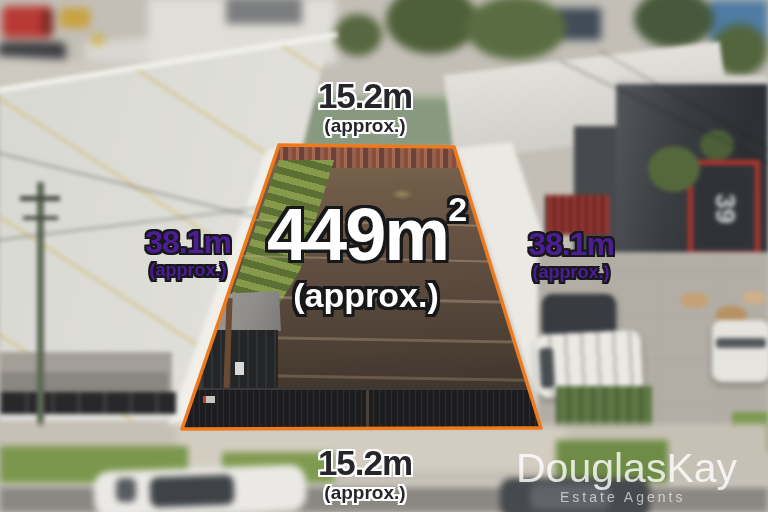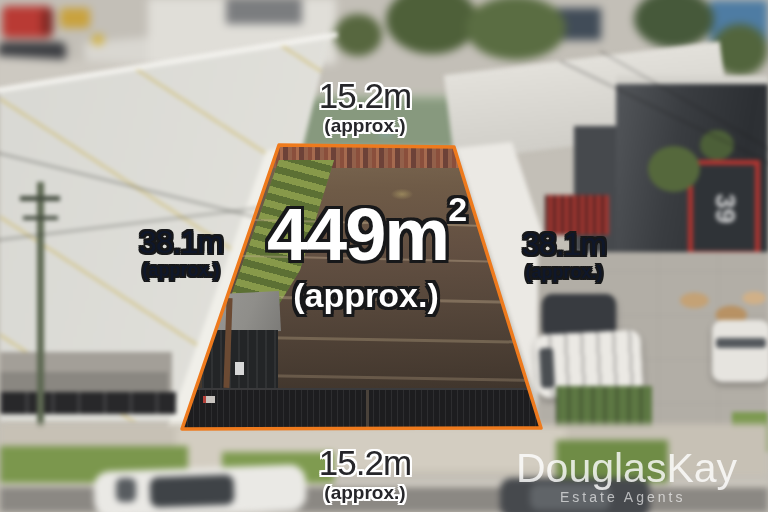--- a/index.html
+++ b/index.html
@@ -6,30 +6,30 @@
   .scene{position:relative;width:768px;height:512px;overflow:hidden;
          font-family:"Liberation Sans",sans-serif;background:#c3bfb7;}
   .abs{position:absolute;}
   .layer{position:absolute;inset:-10px;}
   .blur4{filter:blur(4px);}
   .blur3{filter:blur(3px);}
   .blur2{filter:blur(2.2px);}
 
   
   .dim-label{position:absolute;transform:translateX(-50%);text-align:center;z-index:40;line-height:1;}
-  .dim-value{font-weight:normal;font-size:35px;letter-spacing:-1px;}
+  .dim-value{font-weight:bold;font-size:35px;letter-spacing:-1px;}
   .dim-qualifier{font-weight:bold;font-size:19px;margin-top:3px;letter-spacing:0;}
   .t-dark{color:#26262a;
     text-shadow:-2px -2px 0 #fff,2px -2px 0 #fff,-2px 2px 0 #fff,2px 2px 0 #fff,
                  0 -2px 0 #fff,0 2px 0 #fff,-2px 0 0 #fff,2px 0 0 #fff,
                  -1px -1px 0 #fff,1px 1px 0 #fff;}
-  .t-white{color:#0f172a;
+  .t-white{color:#4c1d95;
     text-shadow:-2px -2px 0 #17181a,2px -2px 0 #17181a,-2px 2px 0 #17181a,2px 2px 0 #17181a,
                  0 -2px 0 #17181a,0 2px 0 #17181a,-2px 0 0 #17181a,2px 0 0 #17181a,
-                 -1px -1px 0 #17181a,1px 1px 0 #17181a;}
+                 -1px -1px 0 #17181a,1px 1px 0 #17181a;margin-left:7px;}
   .t-white-big{color:#ffffff;
     text-shadow:-3px -3px 0 #17181a,3px -3px 0 #17181a,-3px 3px 0 #17181a,3px 3px 0 #17181a,
                  0 -3px 0 #17181a,0 3px 0 #17181a,-3px 0 0 #17181a,3px 0 0 #17181a,
                  -2px -2px 0 #17181a,2px 2px 0 #17181a,2px -2px 0 #17181a,-2px 2px 0 #17181a;}
   .area-label{position:absolute;left:366px;top:198px;transform:translateX(-50%);
               text-align:center;z-index:40;line-height:1;}
   .area-main{font-weight:bold;font-size:74px;letter-spacing:-2px;}
   .area-main sup{font-size:34px;vertical-align:top;position:relative;top:-6px;}
   .area-qualifier{font-weight:bold;font-size:34px;margin-top:6px;}
 

